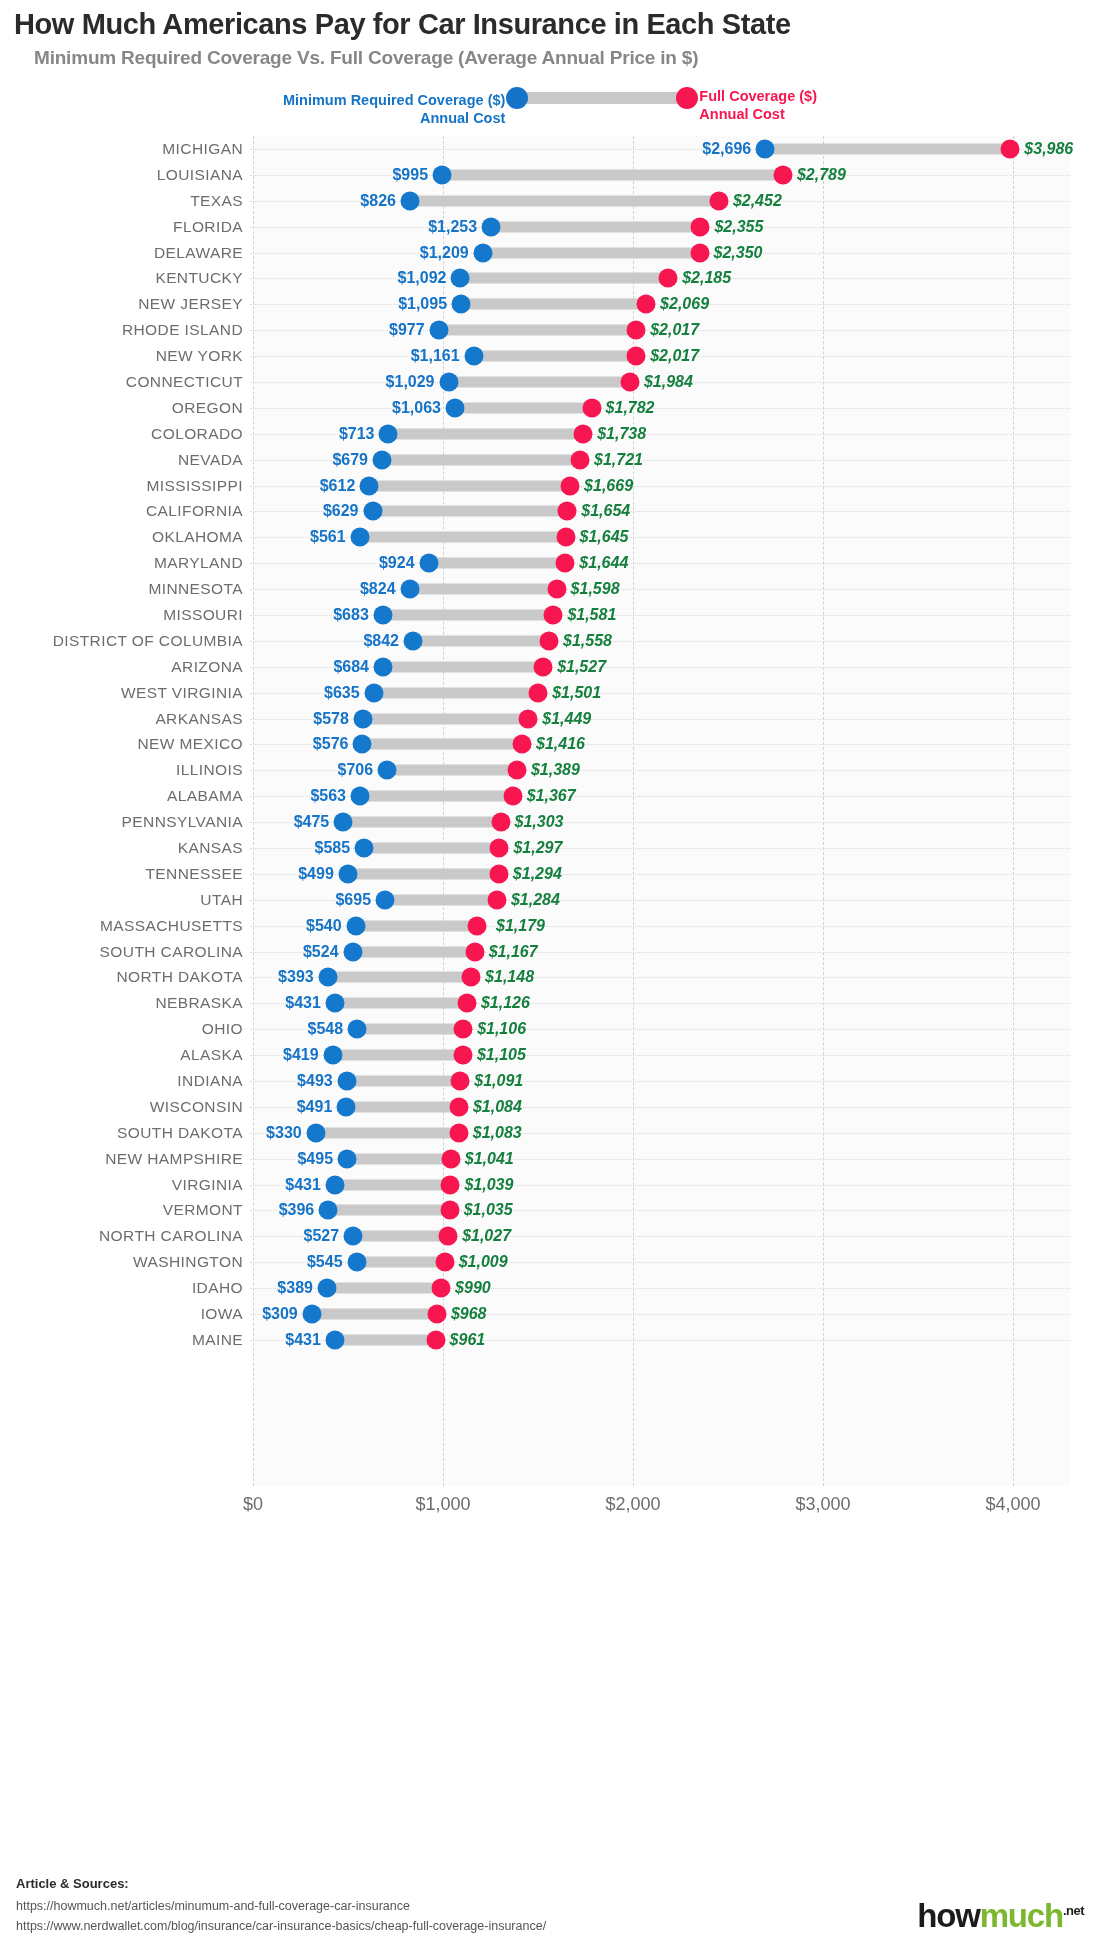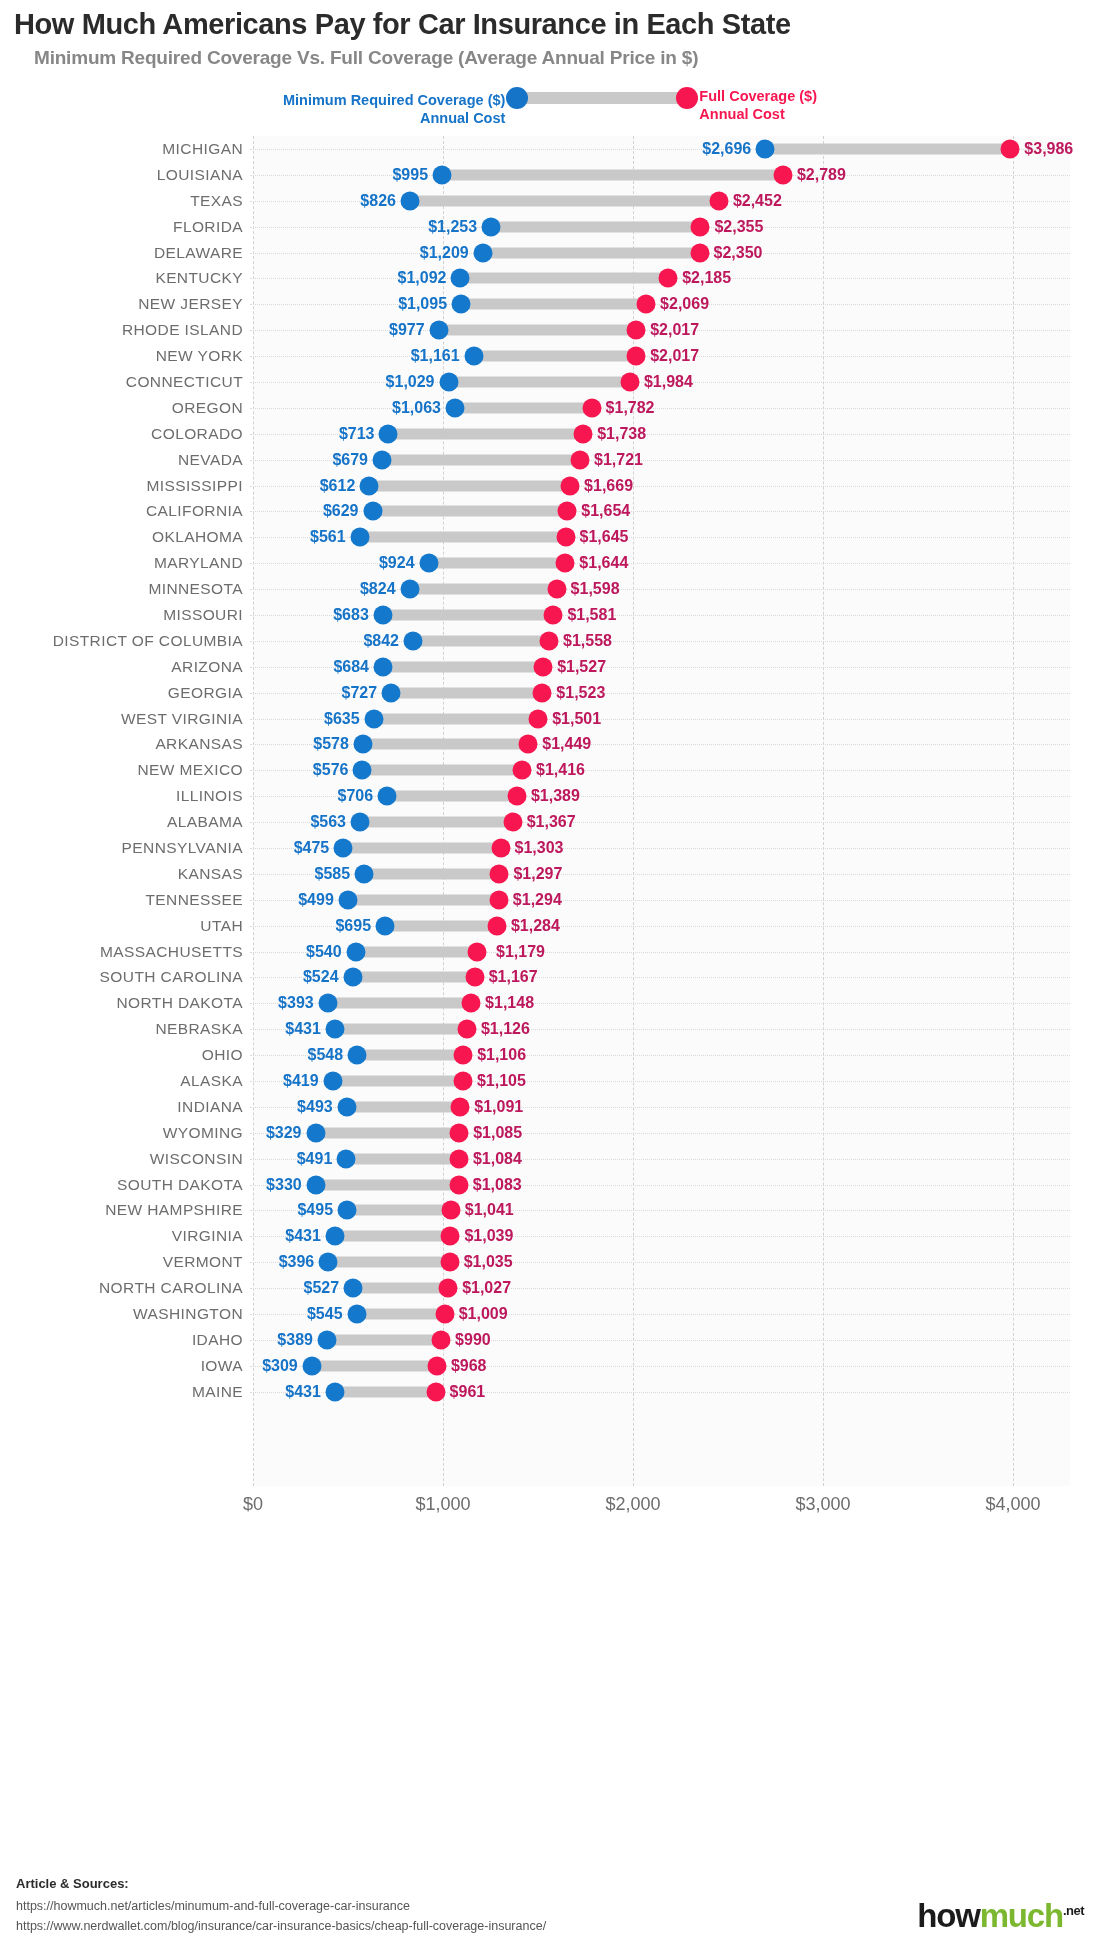--- a/index.html
+++ b/index.html
@@ -137,21 +137,21 @@
   .dot.full { background: #f7164f; }
   .val {
     position: absolute;
     top: 50%;
     transform: translateY(-50%);
     font-size: 16px;
     font-weight: bold;
     white-space: nowrap;
   }
   .val.min { color: #1573c8; text-align: right; }
-  .val.full { color: #be185d; text-align: center; }
+  .val.full { color: #15803d; text-align: center; font-style: italic; }
 
   
   #xaxis {
     position: absolute;
     left: 0;
     top: 1494px;
     width: 1100px;
     height: 30px;
   }
   .xtick {
@@ -419,29 +419,20 @@
         <div class="row-dotted-lead"></div>
         <div class="state-label">ARIZONA</div>
         <div class="connector" style="left: 382.96px; width: 160.17px;"></div>
         <div class="val min" style="right: 731.04px;">$684</div>
         <div class="val full" style="left: 557.13px;">$1,527</div>
         <div class="dot min" style="left: 382.96px;"></div>
         <div class="dot full" style="left: 543.13px;"></div>
       </div>
       <div class="row">
         <div class="row-dotted-lead"></div>
-        <div class="state-label">GEORGIA</div>
-        <div class="connector" style="left: 391.13px; width: 151.24px;"></div>
-        <div class="val min" style="right: 722.87px;">$727</div>
-        <div class="val full" style="left: 556.37px;">$1,523</div>
-        <div class="dot min" style="left: 391.13px;"></div>
-        <div class="dot full" style="left: 542.37px;"></div>
-      </div>
-      <div class="row">
-        <div class="row-dotted-lead"></div>
         <div class="state-label">WEST VIRGINIA</div>
         <div class="connector" style="left: 373.65px; width: 164.54px;"></div>
         <div class="val min" style="right: 740.35px;">$635</div>
         <div class="val full" style="left: 552.19px;">$1,501</div>
         <div class="dot min" style="left: 373.65px;"></div>
         <div class="dot full" style="left: 538.19px;"></div>
       </div>
       <div class="row">
         <div class="row-dotted-lead"></div>
         <div class="state-label">ARKANSAS</div>
@@ -569,29 +560,20 @@
         <div class="dot full" style="left: 462.95px;"></div>
       </div>
       <div class="row">
         <div class="row-dotted-lead"></div>
         <div class="state-label">INDIANA</div>
         <div class="connector" style="left: 346.67px; width: 113.62px;"></div>
         <div class="val min" style="right: 767.33px;">$493</div>
         <div class="val full" style="left: 474.29px;">$1,091</div>
         <div class="dot min" style="left: 346.67px;"></div>
         <div class="dot full" style="left: 460.29px;"></div>
-      </div>
-      <div class="row">
-        <div class="row-dotted-lead"></div>
-        <div class="state-label">WYOMING</div>
-        <div class="connector" style="left: 315.51px; width: 143.64px;"></div>
-        <div class="val min" style="right: 798.49px;">$329</div>
-        <div class="val full" style="left: 473.15px;">$1,085</div>
-        <div class="dot min" style="left: 315.51px;"></div>
-        <div class="dot full" style="left: 459.15px;"></div>
       </div>
       <div class="row">
         <div class="row-dotted-lead"></div>
         <div class="state-label">WISCONSIN</div>
         <div class="connector" style="left: 346.29px; width: 112.67px;"></div>
         <div class="val min" style="right: 767.71px;">$491</div>
         <div class="val full" style="left: 472.96px;">$1,084</div>
         <div class="dot min" style="left: 346.29px;"></div>
         <div class="dot full" style="left: 458.96px;"></div>
       </div>

